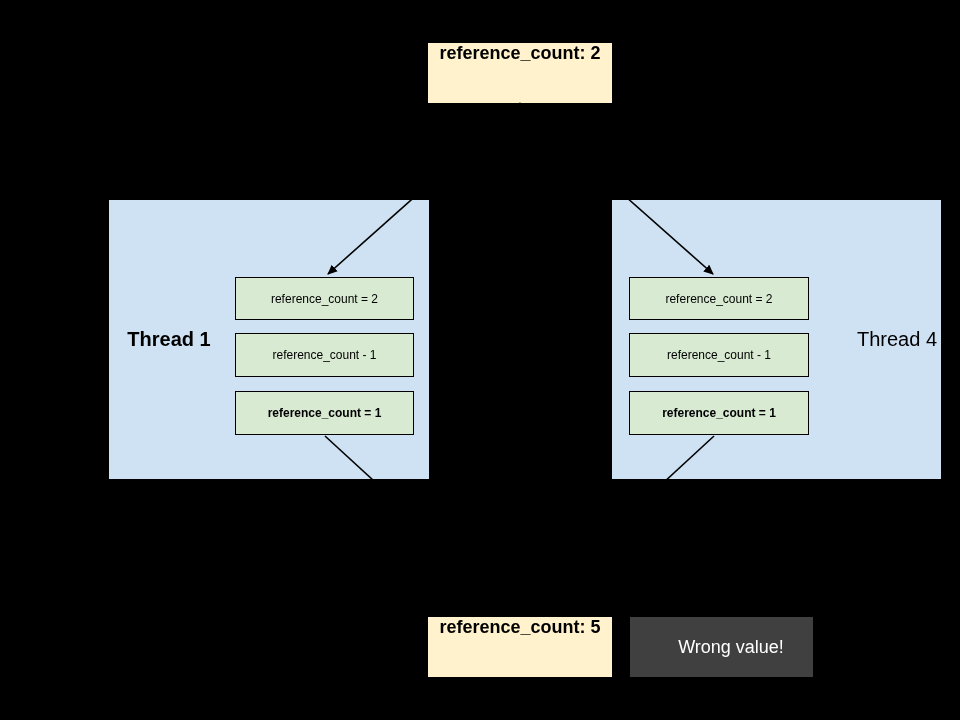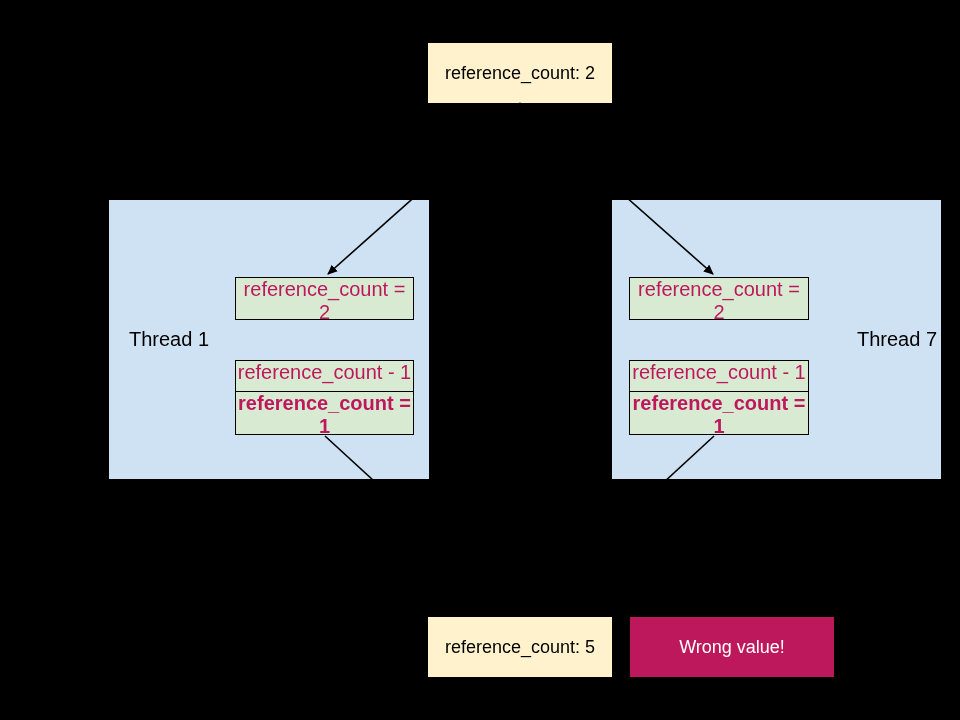--- a/index.html
+++ b/index.html
@@ -16,77 +16,80 @@
     overflow: hidden;
   }
   .state-box {
     position: absolute;
     width: 184px;
     height: 60px;
     background: #FFF2CC;
     color: #000000;
     font-size: 18px;
     display: flex;
-    align-items: center;
+    align-items: flex-start;
     justify-content: center;
     text-align: center;
+    font-weight: bold;
   }
   .initial-box { left: 428px; top: 43px; }
   .final-box   { left: 428px; top: 617px; }
   .error-box {
     position: absolute;
     left: 630px;
     top: 617px;
-    width: 204px;
+    width: 164px;
     height: 60px;
-    background: #be185d;
+    background: #404040;
     color: #FFFFFF;
     font-size: 18px;
     display: flex;
     align-items: center;
     justify-content: center;
     text-align: center;
+    padding-left: 19px;
   }
   .thread-box {
     position: absolute;
     top: 200px;
     height: 279px;
     background: #CFE2F3;
   }
   .thread1 { left: 109px; width: 320px; }
   .thread2 { left: 612px; width: 329px; }
   .thread-label {
     position: absolute;
     top: 0;
     height: 100%;
     width: 100px;
     display: flex;
     align-items: center;
     justify-content: center;
     font-size: 20px;
     color: #000000;
   }
-  .thread1 .thread-label { left: 10px; }
+  .thread1 .thread-label { left: 10px; font-weight: bold; }
   .thread2 .thread-label { left: 235px; }
   .step-box {
     position: absolute;
     height: 44px;
     background: #D9EAD3;
     border: 1px solid #000000;
     box-sizing: border-box;
-    color: #be185d;
-    font-size: 20px;
+    color: #000000;
+    font-size: 12px;
     display: flex;
+    align-items: center;
     justify-content: center;
     text-align: center;
   }
   .thread1 .step-box { left: 126px; width: 179px; }
   .thread2 .step-box { left: 17px;  width: 180px; }
   .step-1 { top: 77px;  height: 43px; }
-  .step-2 { top: 133px; margin-top: 27px; }
+  .step-2 { top: 133px; }
   .step-3 { top: 191px; font-weight: bold; }
   .connectors {
     position: absolute;
     left: 0;
     top: 0;
     width: 960px;
     height: 720px;
     pointer-events: none;
   }
 </style>
@@ -106,21 +109,21 @@
     </div>
     <div class="step-box step-2">
       <span>reference_count - 1</span>
     </div>
     <div class="step-box step-3">
       <span>reference_count = 1</span>
     </div>
   </div>
 
   <div class="thread-box thread2">
-    <div class="thread-label">Thread 7</div>
+    <div class="thread-label">Thread 4</div>
     <div class="step-box step-1">
       <span>reference_count = 2</span>
     </div>
     <div class="step-box step-2">
       <span>reference_count - 1</span>
     </div>
     <div class="step-box step-3">
       <span>reference_count = 1</span>
     </div>
   </div>

